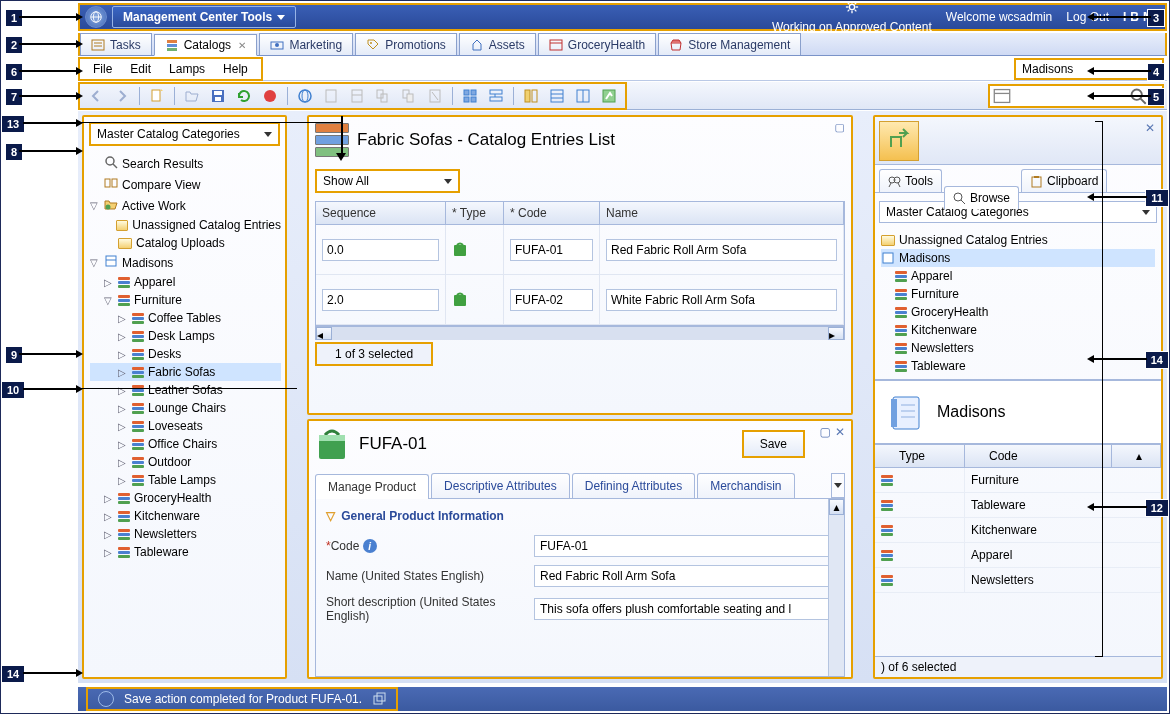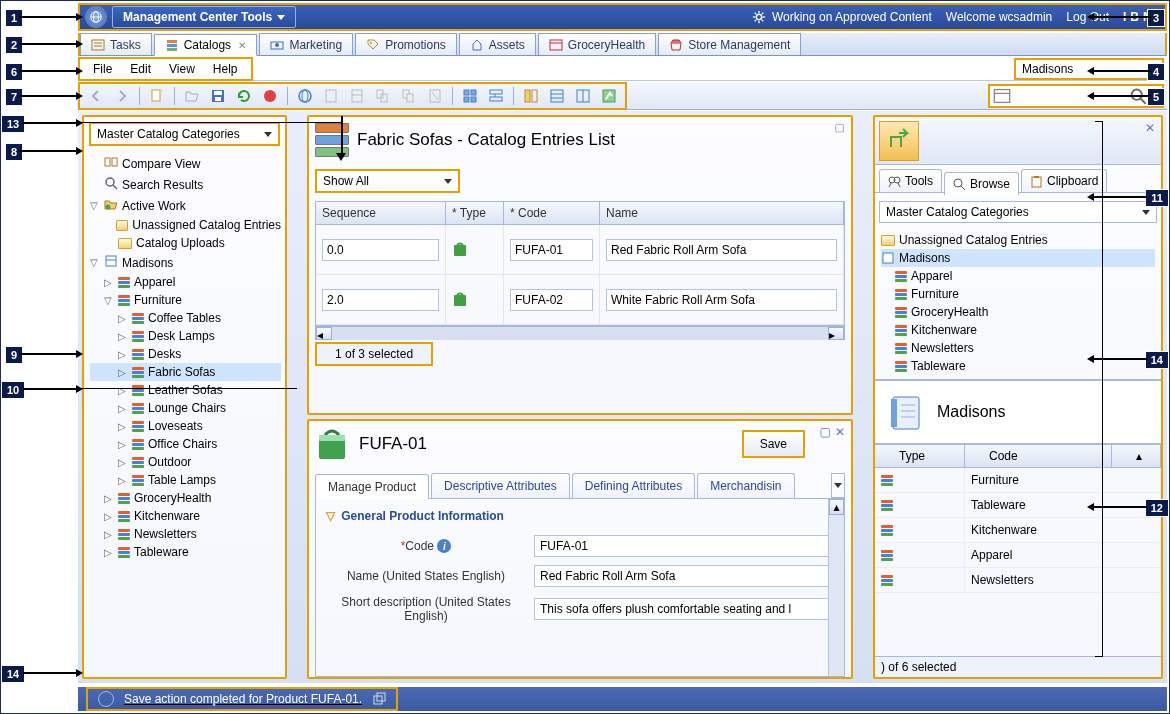--- a/index.html
+++ b/index.html
@@ -11,21 +11,21 @@
 .arrow-line::after { content: ''; position: absolute; right: -6px; top: -3px; border-style: solid; border-width: 4px 0 4px 7px; border-color: transparent transparent transparent #000; }
 .arrow-line.from-right::after { right: auto; left: -6px; border-width: 4px 7px 4px 0; border-color: transparent #000 transparent transparent; }
 
 
 .appbar { position: absolute; left: 77px; right: 2px; top: 2px; height: 28px; background: linear-gradient(#3a5fb5,#2a4a9a); color: #fff; display: flex; align-items: center; border: 2px solid #e6a000; }
 .appbar .globe { width: 22px; height: 22px; margin: 0 5px; border: 1px solid #6a8acd; border-radius: 11px; background: radial-gradient(#8aaae0,#4068b8); display:flex; align-items:center; justify-content:center; }
 .appbar .globe svg { width:14px; height:14px; }
 .mct-btn { background: linear-gradient(#3a66c4,#2a4a9a); border: 1px solid #97b3e6; padding: 3px 10px; border-radius: 2px; color: #fff; font-weight: bold; display:flex; align-items:center; gap:5px; }
 .mct-btn .caret { width:0;height:0;border-left:4px solid transparent;border-right:4px solid transparent;border-top:5px solid #fff; }
 .appbar .spacer { flex: 1; }
-.appbar .status { display:flex; align-items:center; gap:6px; margin-right:14px; }
+.appbar .status { display:flex; align-items:center; gap:6px; margin-right:14px;flex-direction:column; }
 .gear-ico { width:14px;height:14px; }
 .appbar .welcome, .appbar .logout { margin-right: 14px; }
 .ibm-logo { font-weight: bold; letter-spacing: 4px; margin-right: 8px; }
 
 
 .tabrow { position: absolute; left: 77px; right: 2px; top: 32px; height: 23px; background: linear-gradient(#e8eefb,#cfdaf4); border-bottom: 1px solid #7a93c8; display:flex; align-items:flex-end; border-left:2px solid #e6a000; border-right:2px solid #e6a000; }
 .tab { height: 22px; border: 1px solid #8aa0cc; border-bottom:none; background: linear-gradient(#fff,#e4ebf8); margin-right: 2px; display:flex; align-items:center; padding: 0 10px; gap:5px; color:#2a3a66; cursor:pointer; }
 .tab.active { background: linear-gradient(#fff,#fff); border-bottom: 1px solid #fff; position:relative; top:1px; color:#000; }
 .tab .x { font-size:10px; color:#888; margin-left:2px; }
 .tab svg { width:14px; height:14px; }
@@ -101,33 +101,33 @@
 .editor .panel-controls span{margin-left:4px;cursor:pointer}
 .etabstrip { display:flex; gap:2px; margin-top:12px; border-bottom:1px solid #a6b8dc; position:relative; }
 .etab { padding:5px 12px; border:1px solid #a6b8dc; border-bottom:none; background:linear-gradient(#fff,#eff3fb); color:#2a4a9a; cursor:pointer; border-radius:3px 3px 0 0; }
 .etab.active { background:#fff; color:#333; position:relative; top:1px; }
 .etabstrip .overflow { margin-left:auto; width:14px; display:flex; align-items:center; justify-content:center; border:1px solid #a6b8dc; }
 .etabstrip .overflow .caret { width:0;height:0;border-left:4px solid transparent;border-right:4px solid transparent;border-top:5px solid #333; }
 .eform { flex:1; overflow:auto; padding:6px 10px 0 10px; border:1px solid #a6b8dc; border-top:none; position:relative; }
 .section-head { display:flex; align-items:center; gap:6px; padding:4px 0; color:#2a4a9a; font-weight:bold; }
 .section-head .tw { color:#e0a030; }
 .frow { display:flex; align-items:center; gap:8px; margin:8px 0; }
-.frow label { width:200px; text-align:center; color:#333; }
+.frow label { width:200px; text-align:left; color:#333; }
 .frow input { flex:1; border:1px solid #b4c4e0; padding:3px 5px; font-size:12px; }
 .req { color:#c03020; }
 .info-ico { display:inline-flex; width:14px;height:14px; border-radius:7px; background:#4a80d0; color:#fff; align-items:center; justify-content:center; font-style:italic; font-size:10px; font-weight:bold; }
 
 
 .utility { width:290px; display:flex; flex-direction:column; gap:4px; border:2px solid #e6a000; position:relative; }
 .utility .topbar { height:48px; background:linear-gradient(#f4f7fd,#e0e7f6); border-bottom:1px solid #a6b8dc; display:flex; align-items:center; padding:4px; position:relative; }
 .util-ico { width:40px;height:40px; background:linear-gradient(#ffe9b0,#f4c050); display:flex; align-items:center; justify-content:center; border:1px solid #d4a030; }
 .utility .close-x { position:absolute; right:6px; top:4px; color:#5a78b4; cursor:pointer; font-size:12px; }
 .util-tabs { display:flex; gap:2px; border-bottom:1px solid #a6b8dc; padding:0 4px; }
 .util-tab { padding:4px 8px; border:1px solid #a6b8dc; border-bottom:none; background:linear-gradient(#fff,#eff3fb); display:flex; align-items:center; gap:4px; cursor:pointer; border-radius:3px 3px 0 0; }
-.util-tab.active { background:#fff; position:relative; top:3px;text-align:center; }
+.util-tab.active { background:#fff; position:relative; top:17px;text-align:center; }
 .util-tab svg{width:13px;height:13px}
 .util-body { flex:1; display:flex; flex-direction:column; overflow:hidden; }
 .util-select { margin:4px; border:1px solid #a6b8dc; padding:3px 6px; display:flex; justify-content:space-between; align-items:center; background:#fff; }
 .util-select .caret { width:0;height:0;border-left:4px solid transparent;border-right:4px solid transparent;border-top:5px solid #333; }
 .util-tree { border-bottom:1px solid #a6b8dc; padding:4px 6px; }
 .util-tree .trow { display:flex; align-items:center; gap:4px; padding:2px 0; cursor:pointer; }
 .util-tree .trow.hl { background:#cfe4ff; }
 .util-card { display:flex; align-items:center; gap:10px; padding:10px; background:#fff; border-bottom:1px solid #a6b8dc; border-top:1px solid #a6b8dc; }
 .util-card .book { width:42px;height:42px; }
 .util-card h3 { font-size:16px; font-weight:normal; }
@@ -135,21 +135,21 @@
 .util-grid-head { display:flex; background:linear-gradient(#f4f7fd,#dbe4f4); border-bottom:1px solid #a6b8dc; }
 .util-grid-head .ugh { padding:4px 24px; border-right:1px solid #a6b8dc; }
 .uc-type{width:90px}.uc-code{flex:1}
 .util-grid-row { display:flex; border-bottom:1px solid #e8edf6; }
 .util-grid-row .ugc { padding:5px 6px; border-right:1px solid #e8edf6; display:flex; align-items:center; gap:4px; }
 .util-footer { border-top:1px solid #a6b8dc; padding:3px 6px; background:#eef2fa; }
 .vsb { position:absolute; right:0; top:0; bottom:0; width:16px; background:#e0e7f4; border-left:1px solid #b4c4e0; }
 .vsb .arr { height:16px; background:linear-gradient(#f8faff,#d4dff2); border:1px solid #9bb0d6; display:flex; align-items:center; justify-content:center; }
 
 
-.statusbar { position:absolute; left:77px; right:2px; bottom:2px; height:24px; background:linear-gradient(#4a6ab4,#3b5aa0); display:flex; align-items:center;text-decoration:underline; }
+.statusbar { position:absolute; left:77px; right:2px; bottom:2px; height:24px; background:linear-gradient(#4a6ab4,#3b5aa0); display:flex; align-items:center; }
 .statusbox { border:2px solid #e6a000; color:#fff; padding:2px 10px; margin-left:8px; display:flex; align-items:center; gap:10px; }
 .statusbox .sic { width:16px;height:16px; border-radius:8px; border:1px solid #9dbae8; }
 .statusbox .pop { width:14px;height:14px; }
 </style>
 </head>
 <body>
 <div class="app-frame">
 
 <div class="callout-layer">
 
@@ -282,21 +282,21 @@
           <path d="M2 5 L4 2 L10 2 L12 5" fill="#e07070" stroke="#c03030"></path>
         </svg>
         <span>Store Management</span>
       </div>
 </div>
 
 <div class="menubar-row">
   <div class="menubar">
     <span>File</span>
     <span>Edit</span>
-    <span>View</span>
+    <span>Lamps</span>
     <span>Help</span>
   </div>
   <div class="spacer"></div>
   <div class="store-select">
     <span>Madisons</span>
     <span class="caret"></span>
   </div>
 </div>
 
 <div class="toolbar-row">
@@ -443,33 +443,33 @@
 <div class="work">
 
   <div class="panel explorer">
     <div class="explorer-top">
       <span>Master Catalog Categories</span>
       <span class="caret"></span>
     </div>
     <div class="tree">
       <div class="tree-row">
             <span class="expander"></span>
+            <span class="mag-ico"><svg viewBox="0 0 14 14">
+                <circle cx="6" cy="6" r="4" fill="none" stroke="#666" stroke-width="1.5"></circle>
+                <line x1="9" y1="9" x2="13" y2="13" stroke="#666" stroke-width="1.5"></line>
+              </svg></span>
+            <span>Search Results</span>
+          </div>
+      <div class="tree-row">
+            <span class="expander"></span>
             <span class="cmp-ico"><svg viewBox="0 0 14 14">
                 <rect x="1" y="3" width="5" height="8" fill="none" stroke="#b07a20"></rect>
                 <rect x="8" y="3" width="5" height="8" fill="none" stroke="#b07a20"></rect>
               </svg></span>
             <span>Compare View</span>
-          </div>
-      <div class="tree-row">
-            <span class="expander"></span>
-            <span class="mag-ico"><svg viewBox="0 0 14 14">
-                <circle cx="6" cy="6" r="4" fill="none" stroke="#666" stroke-width="1.5"></circle>
-                <line x1="9" y1="9" x2="13" y2="13" stroke="#666" stroke-width="1.5"></line>
-              </svg></span>
-            <span>Search Results</span>
           </div>
       <div class="tree-row">
             <span class="expander">▽</span>
             <span class="folder-open"><svg viewBox="0 0 14 14">
                 <path d="M1 4 L5 4 L6 6 L13 6 L11 12 L1 12 Z" fill="#f4d072" stroke="#b07a20"></path>
                 <circle cx="4" cy="10" r="2.5" fill="#50a050"></circle>
               </svg></span>
             <span>Active Work</span>
           </div>
       <div class="tree-row" style="padding-left:14px">

